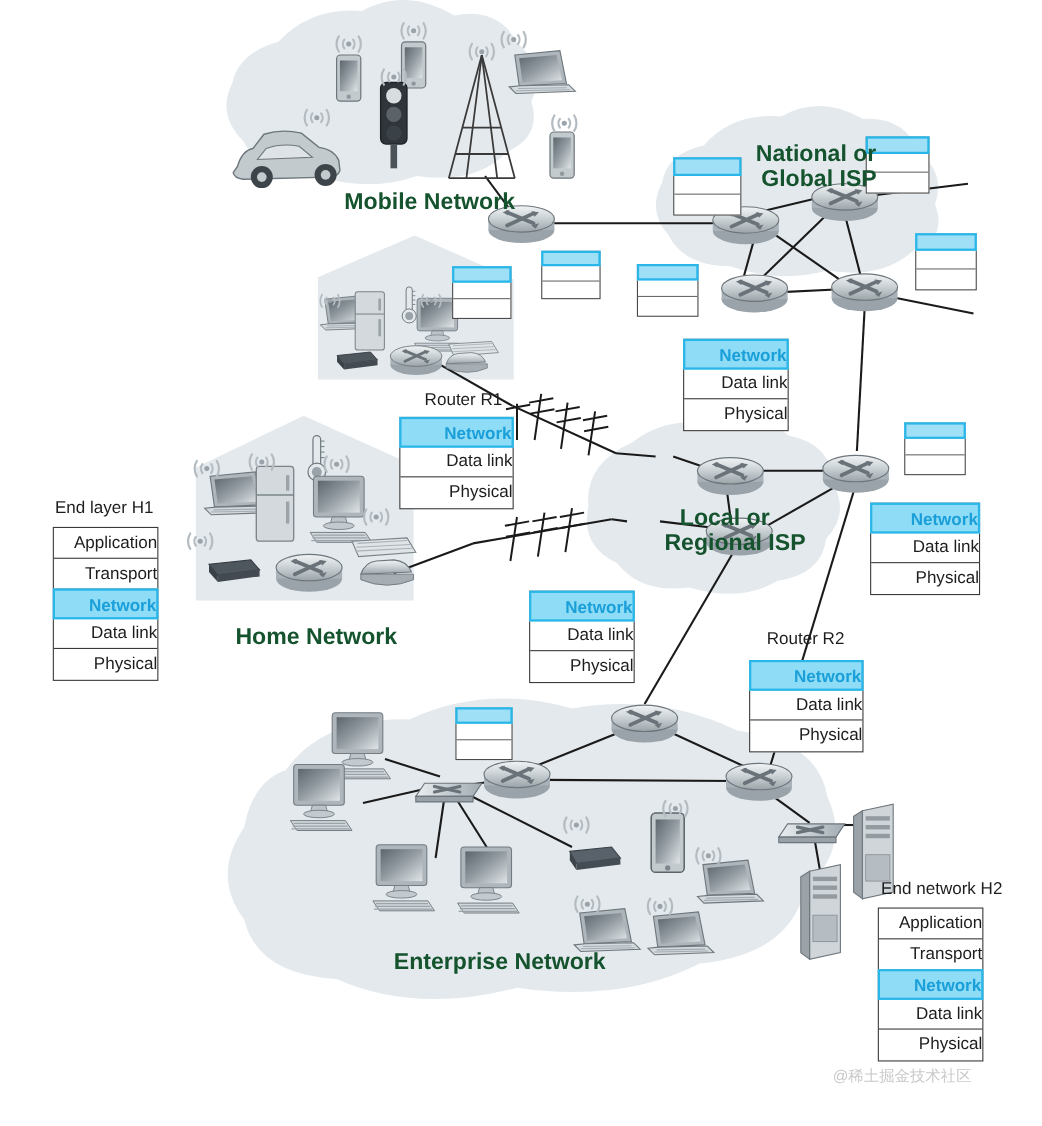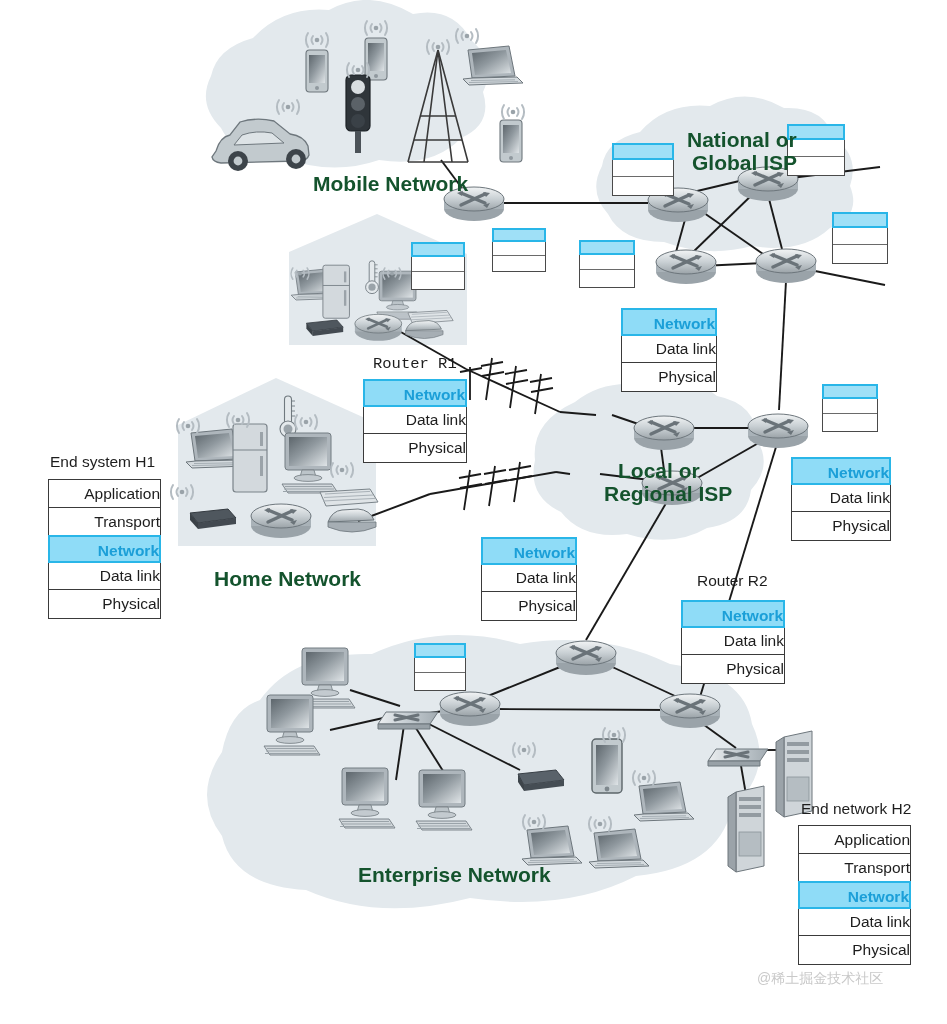--- a/index.html
+++ b/index.html
@@ -8,21 +8,21 @@
   #svgroot{position:absolute;left:0;top:0;width:947px;height:1024px;}
 
   
   .stack{position:absolute;border:1px solid #3a3a3a;background:#ffffff;box-sizing:border-box;}
   .stack .row{border-bottom:1px solid #3a3a3a;box-sizing:border-box;text-align:right;
       color:#1d1d1d;white-space:nowrap;overflow:hidden;}
   .stack .row:last-child{border-bottom:none;}
   .stack .row.net{background:#8fdcf7;color:#1b9fd8;font-weight:bold;
       border:2px solid #29b6e8;margin:-1px;}
   .big-stack .row{height:28px;line-height:28px;font-size:15.5px;}
-  .big-stack{width:113px;}
+  .big-stack{width:96px;}
   .mid-stack .row{height:28px;line-height:28px;font-size:15.5px;}
   .mid-stack{width:104px;}
 
   
   .tiny{position:absolute;border:1px solid #4a4a4a;background:#fff;box-sizing:border-box;}
   .tiny .trow{border-bottom:1px solid #6a6a6a;box-sizing:border-box;}
   .tiny .trow:last-child{border-bottom:none;}
   .tiny .trow.net{background:#9fe0f7;border:2px solid #29b6e8;margin:-1px;}
 
   
@@ -419,39 +419,39 @@
   <div class="trow" style="height:16px;"></div>
   <div class="trow" style="height:17px;"></div>
 </div>
 
 <div class="tiny" style="left:414px;top:643px;width:52px;height:48px;">
   <div class="trow net" style="height:15px;"></div>
   <div class="trow" style="height:16px;"></div>
   <div class="trow" style="height:17px;"></div>
 </div>
 
-<div class="lbl plain" style="left:50px;top:453px;">End system H1</div>
+<div class="lbl plain" style="left:50px;top:453px;">End layer H1</div>
 <div class="stack big-stack" style="left:48px;top:479px;">
   <div class="row">Application</div>
   <div class="row">Transport</div>
   <div class="row net">Network</div>
   <div class="row">Data link</div>
   <div class="row">Physical</div>
 </div>
 
 <div class="lbl plain" style="left:801px;top:800px;">End network H2</div>
 <div class="stack big-stack" style="left:798px;top:825px;">
   <div class="row">Application</div>
   <div class="row">Transport</div>
   <div class="row net">Network</div>
   <div class="row">Data link</div>
   <div class="row">Physical</div>
 </div>
 
-<div class="lbl plain" style="left:373px;top:355px;font-family:Liberation Mono, monospace;">Router R1</div>
+<div class="lbl plain" style="left:386px;top:355px;">Router R1</div>
 <div class="stack mid-stack" style="left:363px;top:379px;">
   <div class="row net">Network</div>
   <div class="row">Data link</div>
   <div class="row">Physical</div>
 </div>
 
 <div class="lbl plain" style="left:697px;top:572px;">Router R2</div>
 <div class="stack mid-stack" style="left:681px;top:600px;">
   <div class="row net">Network</div>
   <div class="row">Data link</div>

